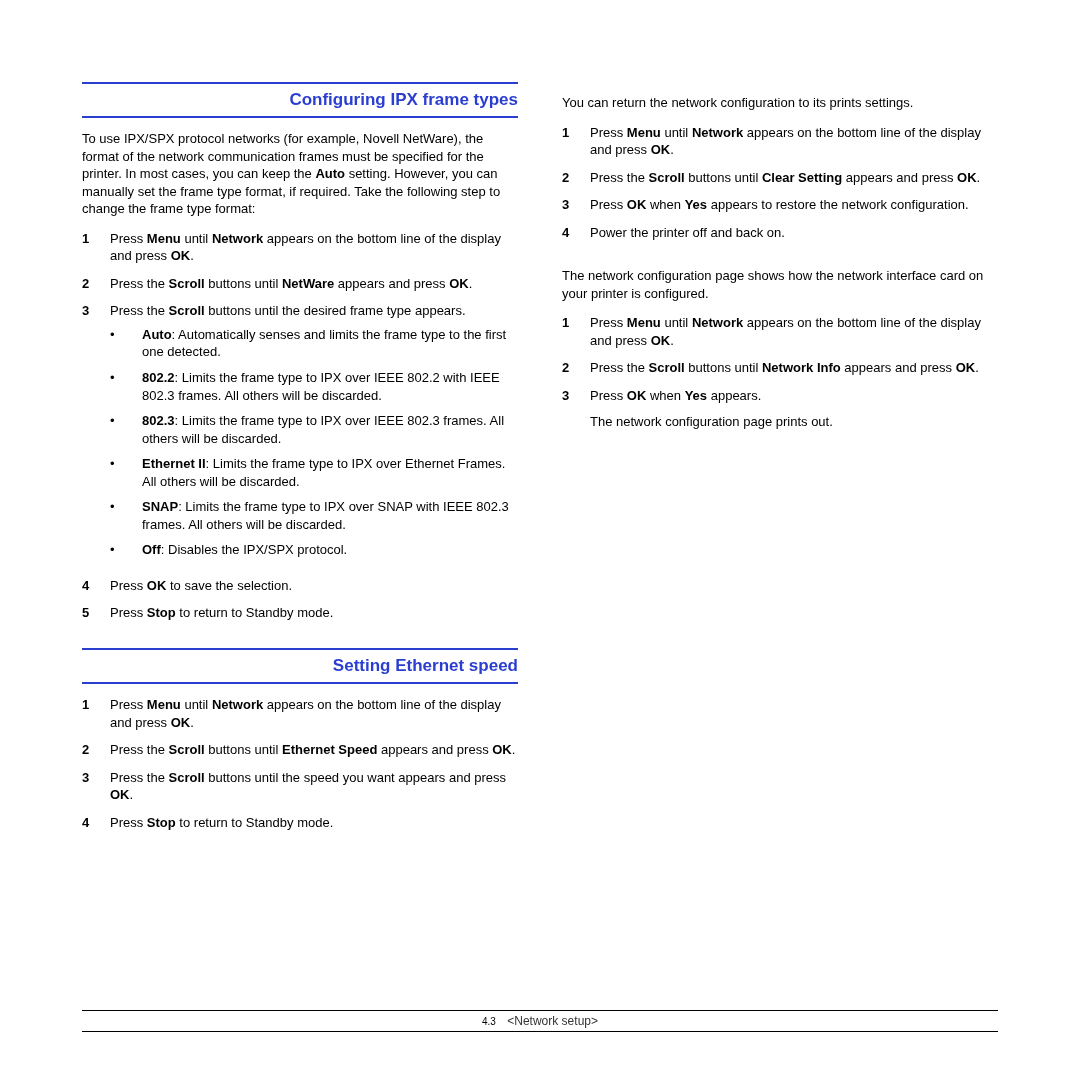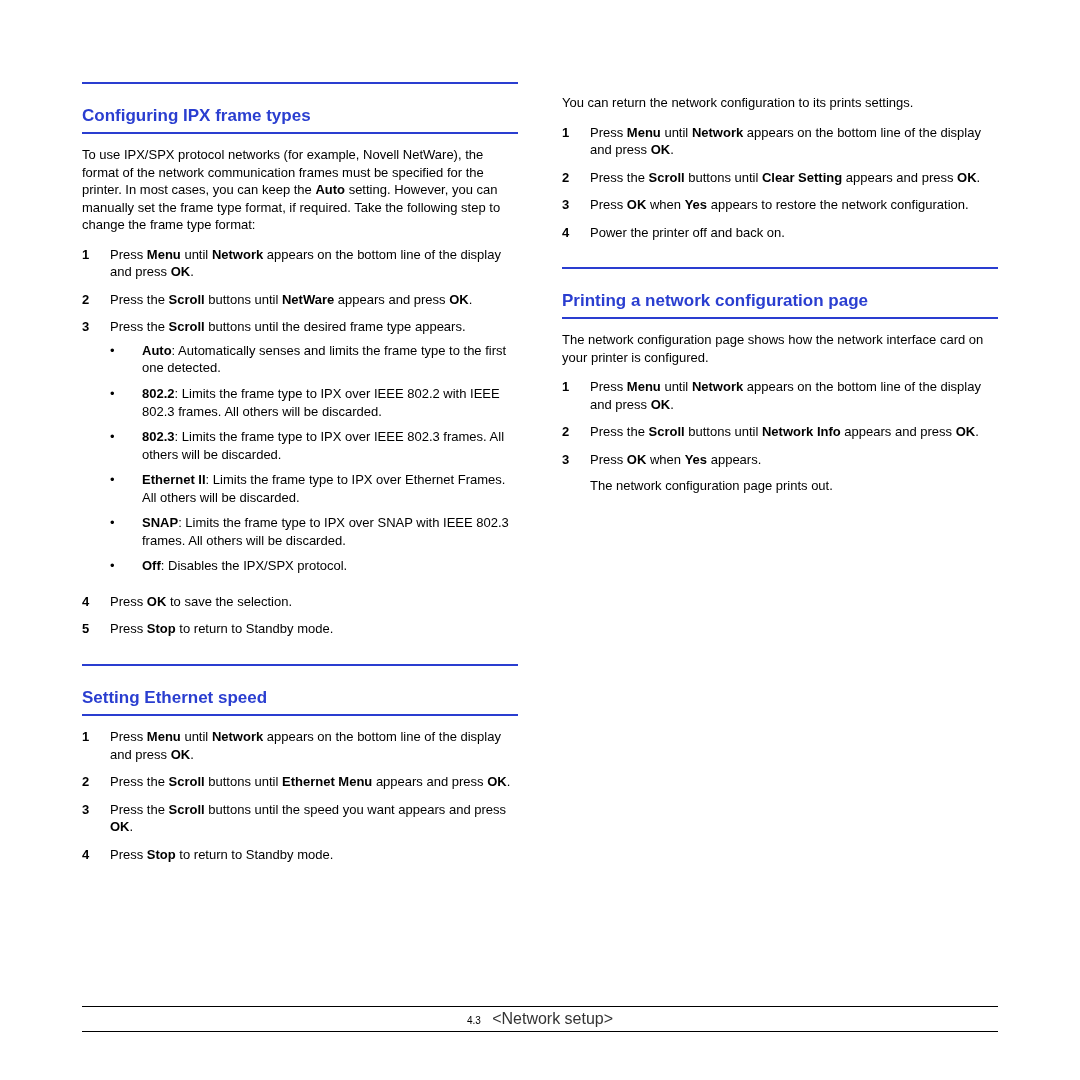--- a/index.html
+++ b/index.html
@@ -23,24 +23,24 @@
   .col {
     flex: 1;
     min-width: 0;
   }
   .section { }
   .section + .section { margin-top: 26px; }
   .section-heading {
     color: #2a3ed0;
     font-weight: bold;
     font-size: 17px;
-    text-align: left;
+    text-align: right;
     border-top: 2px solid #2a3ed0;
     border-bottom: 2px solid #2a3ed0;
-    padding: 22px 0 6px;
+    padding: 6px 0 6px;
   }
   .intro {
     font-size: 13px;
     line-height: 1.35;
     margin-top: 12px;
   }
   .steps {
     margin-top: 12px;
   }
   .step {
@@ -74,21 +74,21 @@
     left: 82px;
     bottom: 48px;
     width: 916px;
     border-top: 1px solid #000;
     border-bottom: 1px solid #000;
     padding: 3px 0;
     text-align: center;
     font-size: 12px;
   }
   .footer .pn { font-size: 10px; }
-  .footer .chap { font-size: 16px; color: #333; margin-left: 8px; }
+  .footer .chap { font-size: 12px; color: #333; margin-left: 8px; }
 </style>
 </head>
 <body>
 
 <div class="page">
 
   <div class="col">
 
     <div class="section">
       <div class="section-heading">Configuring IPX frame types</div>
@@ -147,21 +147,21 @@
 
     <div class="section">
       <div class="section-heading">Setting Ethernet speed</div>
       <div class="steps">
         <div class="step">
             <div class="step-num">1</div>
             <div class="step-body">Press <b>Menu</b> until <b>Network</b> appears on the bottom line of the display and press <b>OK</b>.</div>
           </div>
         <div class="step">
             <div class="step-num">2</div>
-            <div class="step-body">Press the <b>Scroll</b> buttons until <b>Ethernet Menu</b> appears and press <b>OK</b>.</div>
+            <div class="step-body">Press the <b>Scroll</b> buttons until <b>Ethernet Speed</b> appears and press <b>OK</b>.</div>
           </div>
         <div class="step">
             <div class="step-num">3</div>
             <div class="step-body">Press the <b>Scroll</b> buttons until the speed you want appears and press <b>OK</b>.</div>
           </div>
         <div class="step">
             <div class="step-num">4</div>
             <div class="step-body">Press <b>Stop</b> to return to Standby mode.</div>
           </div>
       </div>
@@ -187,21 +187,20 @@
             <div class="step-body">Press <b>OK</b> when <b>Yes</b> appears to restore the network configuration.</div>
           </div>
         <div class="step">
             <div class="step-num">4</div>
             <div class="step-body">Power the printer off and back on.</div>
           </div>
       </div>
     </div>
 
     <div class="section">
-      <div class="section-heading">Printing a network configuration page</div>
       <div class="intro">The network configuration page shows how the network interface card on your printer is configured.</div>
       <div class="steps">
         <div class="step">
             <div class="step-num">1</div>
             <div class="step-body">Press <b>Menu</b> until <b>Network</b> appears on the bottom line of the display and press <b>OK</b>.</div>
           </div>
         <div class="step">
             <div class="step-num">2</div>
             <div class="step-body">Press the <b>Scroll</b> buttons until <b>Network Info</b> appears and press <b>OK</b>.</div>
           </div>

